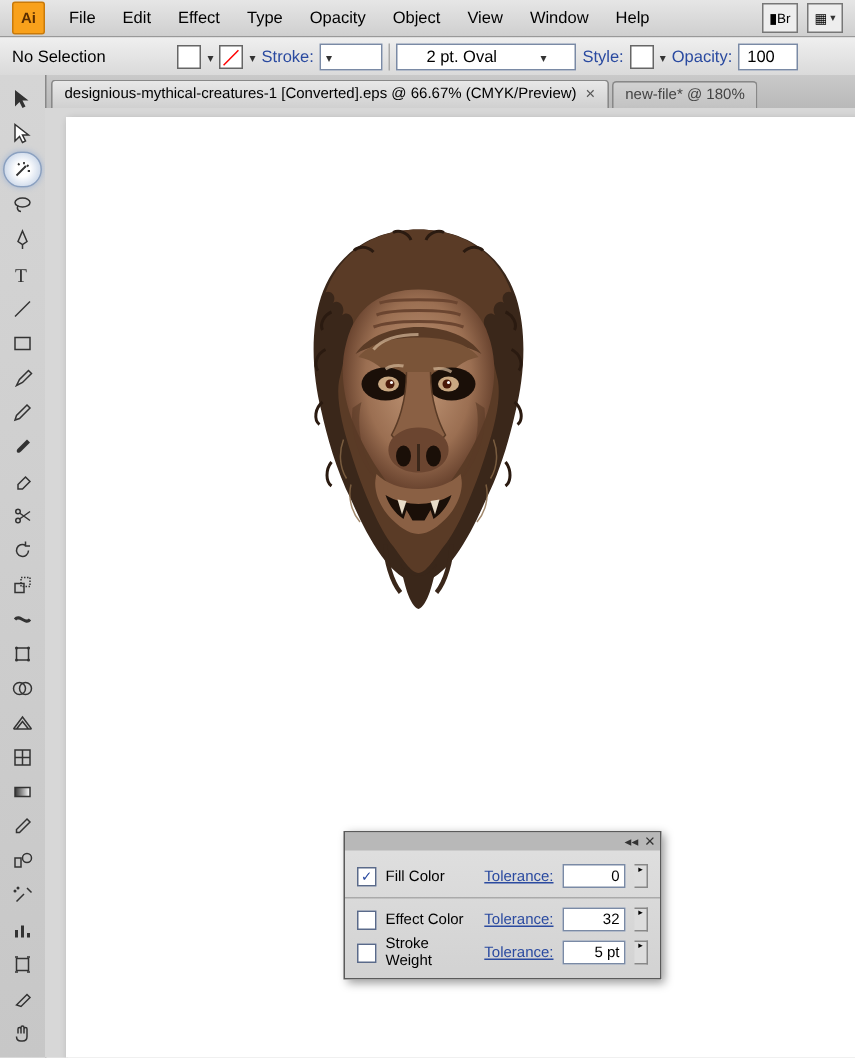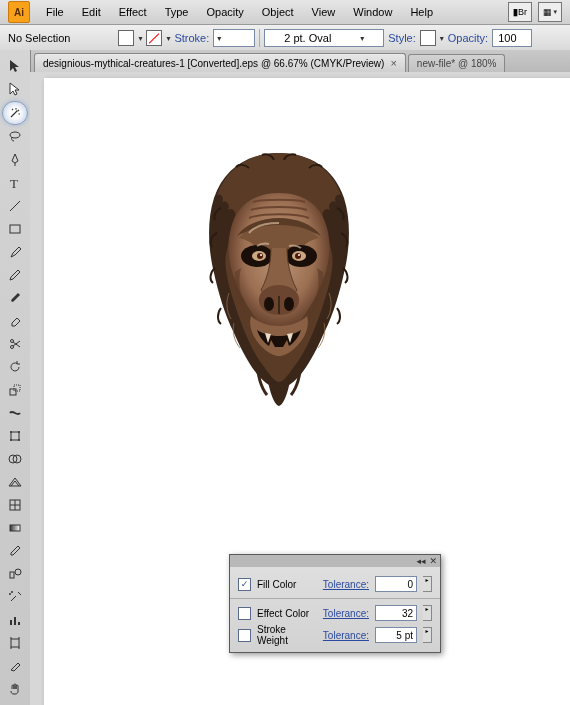--- a/index.html
+++ b/index.html
@@ -13,21 +13,21 @@
 .swatch{width:14px;height:14px;border:1px solid #666;display:inline-block;vertical-align:middle}
 .swatch.none{background:#fff;position:relative}
 .swatch.none::after{content:"";position:absolute;left:0;right:0;top:50%;border-top:1.5px solid red;transform:rotate(-45deg)}
 .dd{font-size:8px;color:#333}
 .field{border:1px solid #7a8aa5;background:#fff;height:16px;padding:0 3px;display:flex;align-items:center;gap:4px}
 .field input{border:none;outline:none;font-size:11px;width:28px;text-align:left;font-family:inherit}
 .label-blue{color:#2a4aa0;}
 .sep{width:1px;height:18px;background:#aaa}
 .workspace{position:absolute;top:50px;left:0;right:0;bottom:0;background:#d7d7d7}
 .tabs{height:22px;background:linear-gradient(#c9c9c9,#b9b9b9);border-bottom:1px solid #888;display:flex;align-items:flex-end;padding-left:34px;font-size:10px}
-.tab{background:linear-gradient(#e8e8e8,#d0d0d0);border:1px solid #888;border-bottom:none;padding:3px 8px;margin-right:2px;border-radius:3px 3px 0 0;display:flex;align-items:center;gap:6px;max-width:380px;white-space:nowrap}
+.tab{background:linear-gradient(#e8e8e8,#d0d0d0);border:1px solid #888;border-bottom:none;padding:3px 8px;margin-right:2px;border-radius:3px 3px 0 0;display:flex;gap:6px;max-width:380px;white-space:nowrap}
 .tab .close{font-family:Arial;font-size:11px;color:#555;cursor:pointer}
 .tab.inactive{background:linear-gradient(#d2d2d2,#c2c2c2);color:#444}
 .toolbar{position:absolute;top:0;left:0;width:30px;bottom:0;background:linear-gradient(#d5d5d5,#c7c7c7);border-right:1px solid #888;padding-top:4px}
 .tool{width:24px;height:22px;margin:1px auto;display:flex;align-items:center;justify-content:center;color:#333;position:relative;cursor:default}
 .tool svg{width:16px;height:16px}
 .tool.active{background:radial-gradient(circle,#fff 30%,#c8d5e8 80%);border:1px solid #8aa0c0;border-radius:12px;box-shadow:0 0 4px #a0b5d5}
 .canvas-area{position:absolute;left:30px;top:22px;right:0;bottom:0;background:#d7d7d7;overflow:hidden}
 .artboard{position:absolute;left:14px;top:6px;width:530px;height:680px;background:#fff;box-shadow:2px 2px 5px rgba(0,0,0,.3)}
 .creature{position:absolute;left:135px;top:60px;width:200px;height:300px;display:flex;align-items:center;justify-content:center;font-size:10px;color:#888;border:none}
 .panel{position:absolute;left:185px;top:476px;width:210px;background:linear-gradient(#e0e0e0,#d2d2d2);border:1px solid #5a5a5a;box-shadow:2px 2px 6px rgba(0,0,0,.4);font-size:10px}

